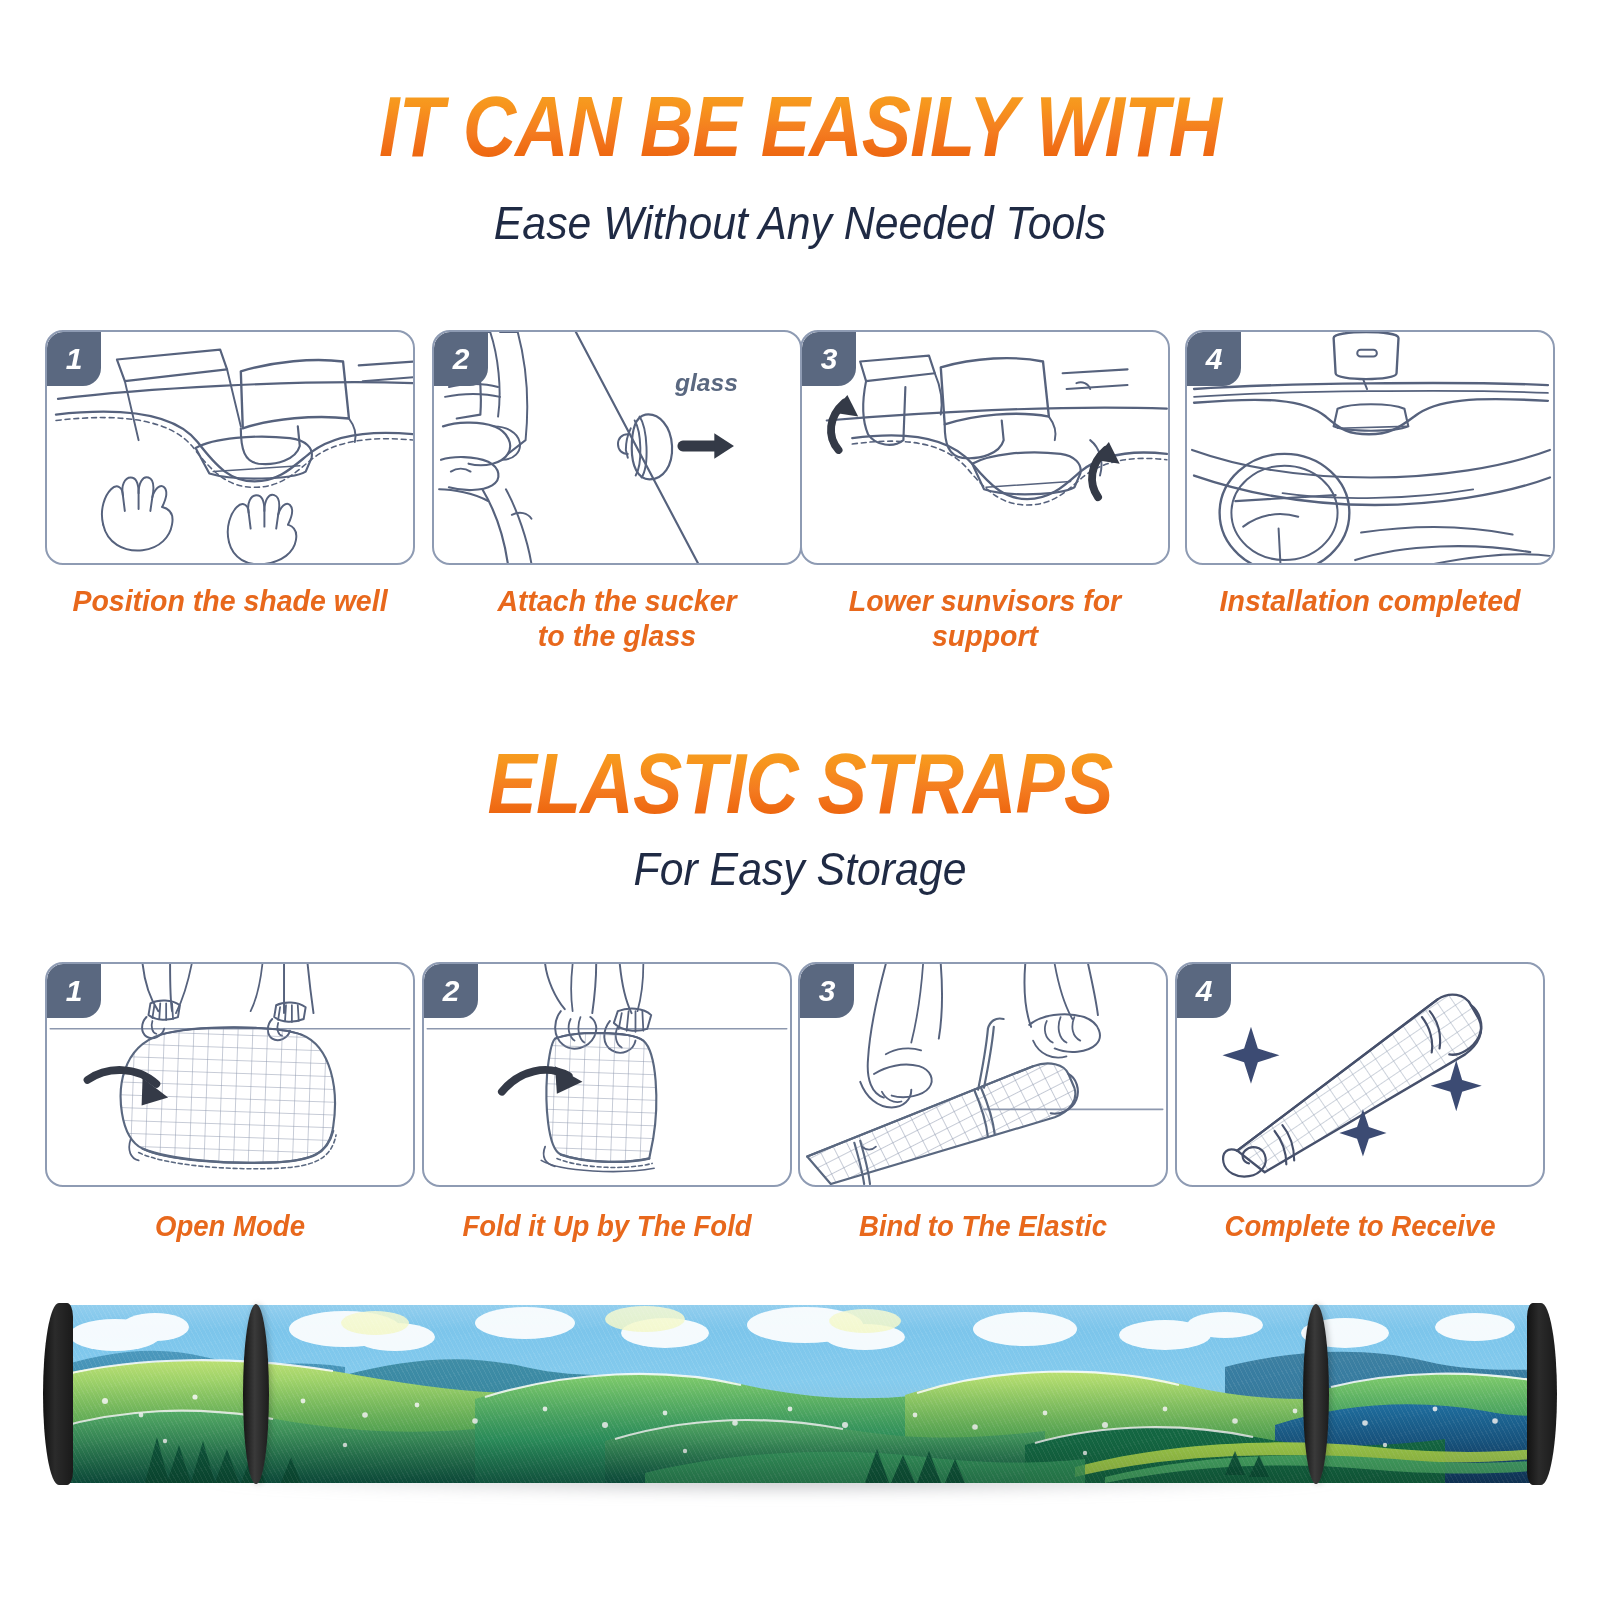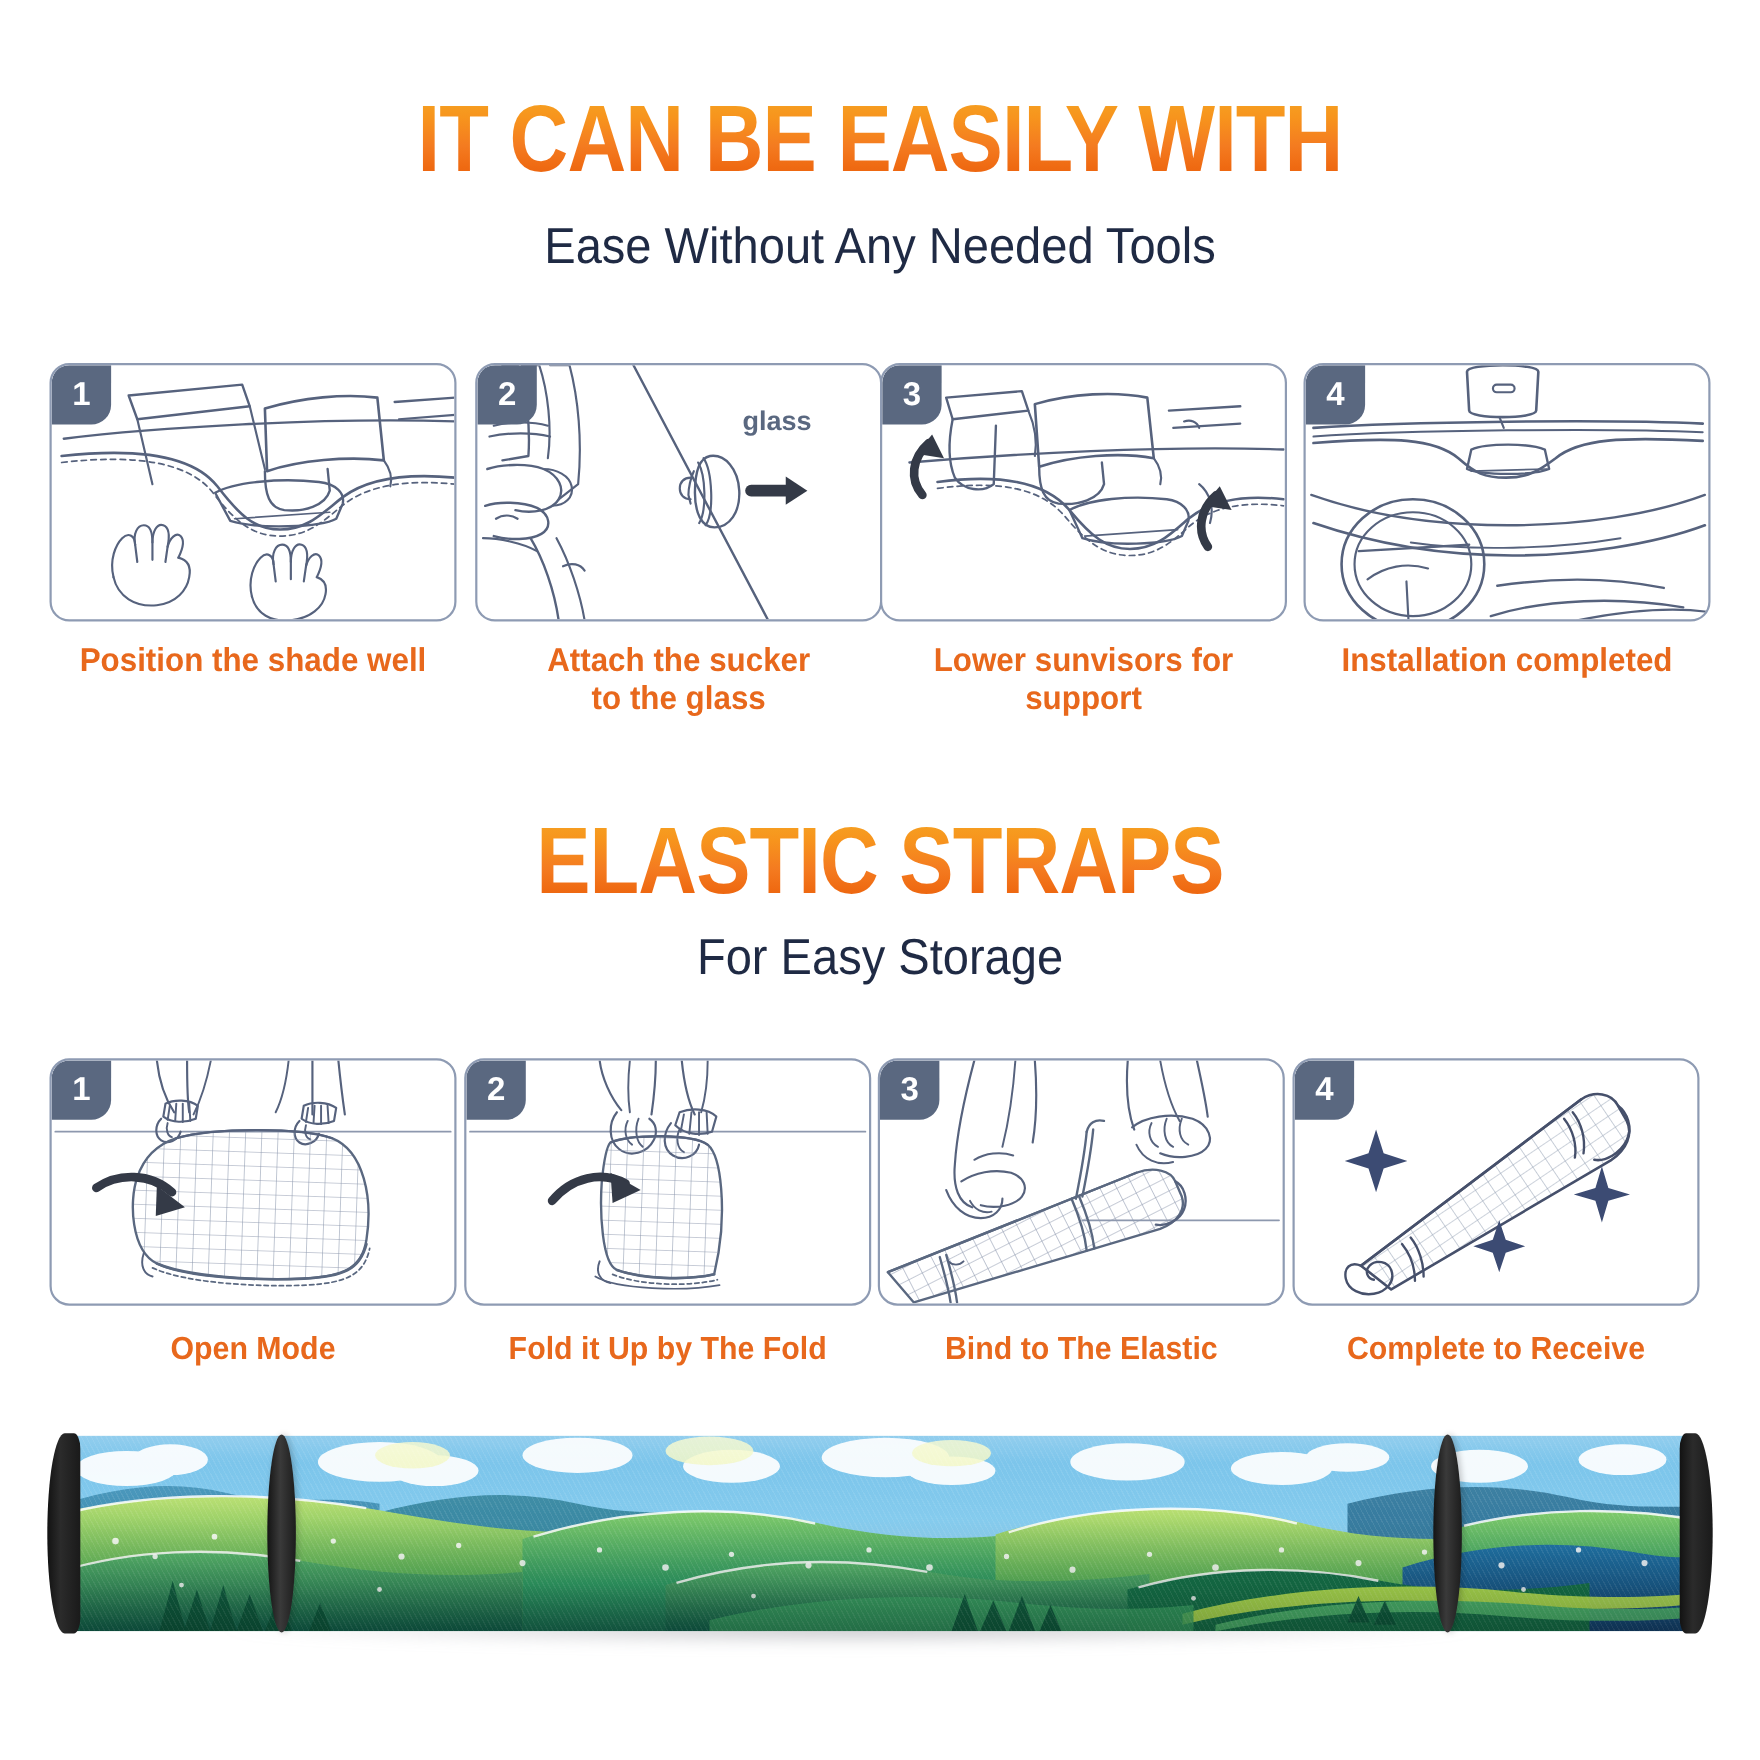--- a/index.html
+++ b/index.html
@@ -2,21 +2,21 @@
 <html><head>
 <meta charset="utf-8">
 <style>
   * { box-sizing: border-box; margin: 0; padding: 0; }
   html, body {
     width: 1600px; height: 1600px;
     background: #ffffff;
     font-family: "Liberation Sans", sans-serif;
     overflow: hidden;
   }
-  .page { position: relative; width: 1600px; height: 1293px; background: #fff; }
+  .page { position: relative; width: 1600px; height: 1293px; background: #fff; font-style: italic; }
 
   
   .headline {
     width: 100%;
     text-align: center;
     font-weight: 700;
     letter-spacing: -1px;
     line-height: 1;
     background: linear-gradient(180deg, #f5a623 0%, #f7941d 28%, #f47b20 58%, #ef6a12 80%, #e8600c 100%);
     -webkit-background-clip: text;

